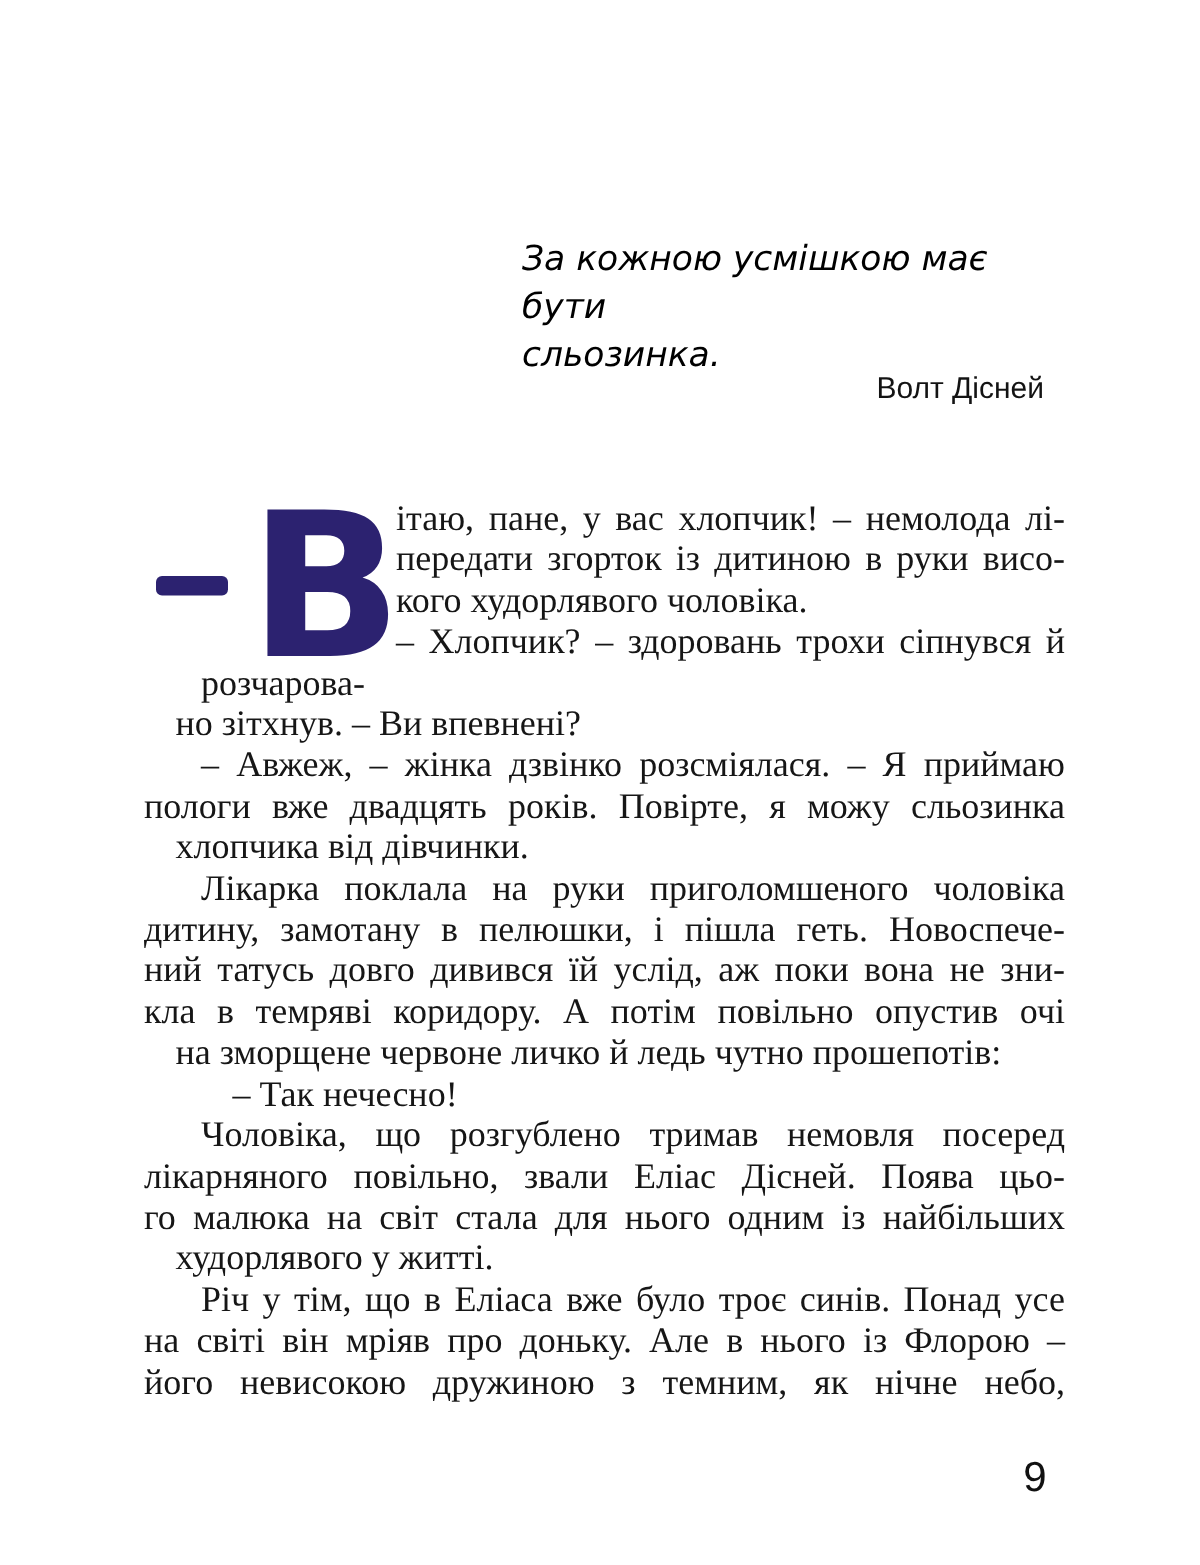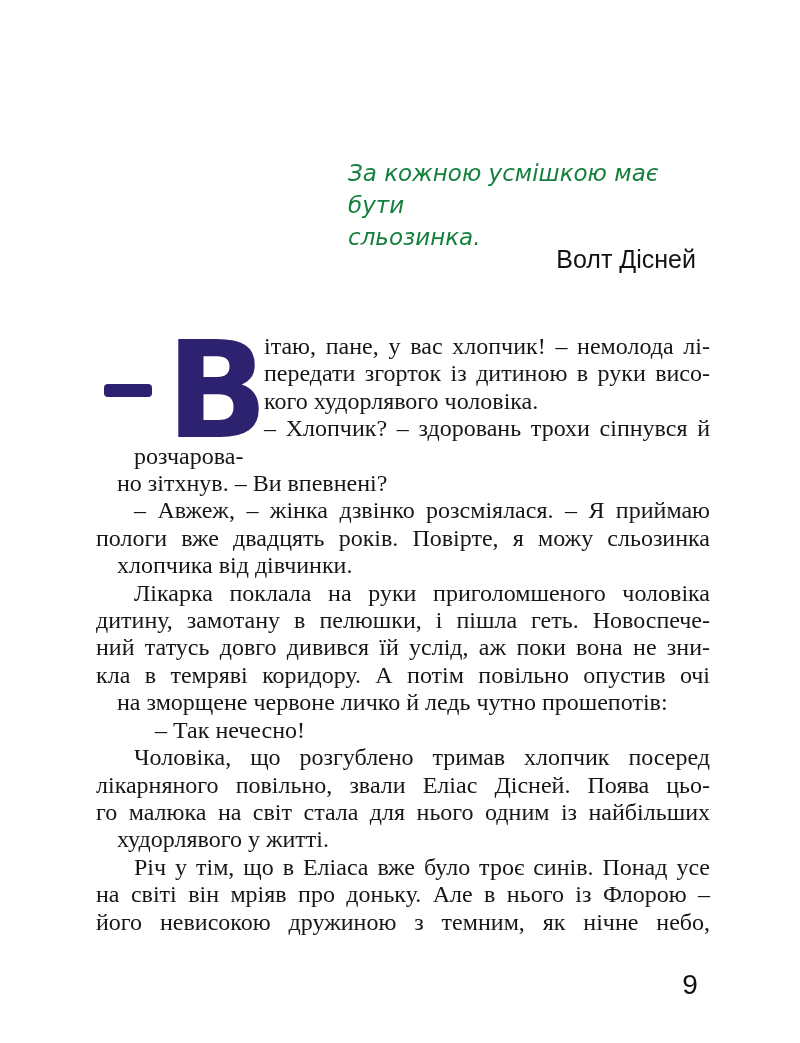--- a/index.html
+++ b/index.html
@@ -20,29 +20,29 @@
   
   .epigraph {
     position: absolute;
     left: 348px;
     top: 157px;
     width: 370px;
     font-family: "DejaVu Sans", sans-serif;
     font-style: italic;
     font-size: 23px;
     line-height: 32px;
-    color: #15803d;
+    color: #000000;
   }
   .attribution {
     position: absolute;
     right: 104px;
     top: 244px;
     font-family: "Liberation Sans", sans-serif;
     font-style: normal;
-    font-size: 25px;
+    font-size: 20px;
     line-height: 30px;
     color: #131313;
     margin-left: 20px;
   }
 
   
   .body-text {
     position: absolute;
     left: 96px;
     top: 333px;
@@ -135,21 +135,21 @@
       <div class="line">ний татусь довго дивився їй услід, аж поки вона не зни-</div>
       <div class="line">кла в темряві коридору. А потім повільно опустив очі</div>
       <div class="line last">на зморщене червоне личко й ледь чутно прошепотів:</div>
     </div>
 
     <div class="para">
       <div class="line last ind">– Так нечесно!</div>
     </div>
 
     <div class="para">
-      <div class="line ind">Чоловіка, що розгублено тримав хлопчик посеред</div>
+      <div class="line ind">Чоловіка, що розгублено тримав немовля посеред</div>
       <div class="line">лікарняного повільно, звали Еліас Дісней. Поява цьо-</div>
       <div class="line">го малюка на світ стала для нього одним із найбільших</div>
       <div class="line last">худорлявого у житті.</div>
     </div>
 
     <div class="para">
       <div class="line ind">Річ у тім, що в Еліаса вже було троє синів. Понад усе</div>
       <div class="line">на світі він мріяв про доньку. Але в нього із Флорою –</div>
       <div class="line">його невисокою дружиною з темним, як нічне небо,</div>
     </div>

